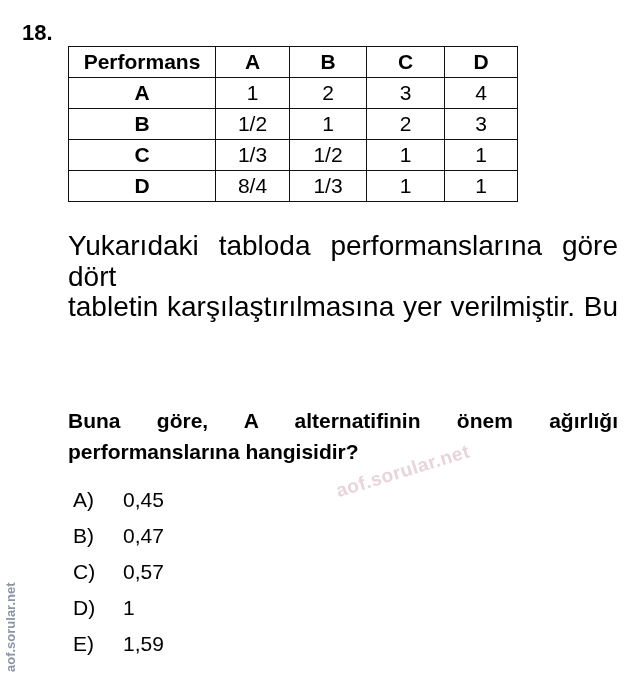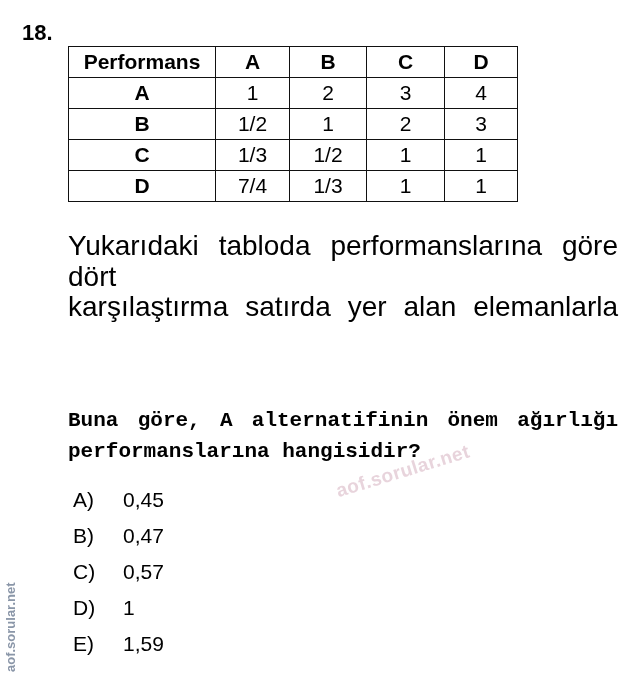--- a/index.html
+++ b/index.html
@@ -7,21 +7,21 @@
     .qnum { position:absolute; left:22px; top:20px; font-size:22px; font-weight:bold;text-align:right; }
     table.perf { position:absolute; left:68px; top:46px; border-collapse:collapse;padding-left:47px; }
     table.perf td, table.perf th { border:1.5px solid #111; height:30px; padding:0; text-align:center; font-size:21px; font-weight:normal; line-height:28px; }
     table.perf th { font-weight:bold; }
     table.perf td.rowhead { font-weight:bold; }
     .c0 { width:146px; } .c1 { width:73px; } .c2 { width:76px; } .c3 { width:77px; } .c4 { width:72px; }
     .para { position:absolute; left:68px; top:231px; width:550px; font-size:28px; line-height:30.5px; text-align:justify; text-align-last:left; }
     .para .line { display:block; text-align:justify; text-align-last:justify; }
     .para .line.last { text-align-last:left; }
     .question { position:absolute; left:68px; top:405px; width:550px; font-size:21px; font-weight:bold; line-height:31px; }
-    .question .line { display:block; text-align:justify; text-align-last:justify;font-family:Liberation Mono, monospace; }
+    .question .line { display:block; text-align:justify; text-align-last:justify; }
     .question .line.last { text-align-last:left; }
     .options { position:absolute; left:73px; top:485px; font-size:21px; }
     .opt { height:36px; line-height:30px; display:flex; }
     .opt .letter { width:50px; }
     .wm-center { position:absolute; left:340px; top:480px; font-size:19px; font-weight:bold; color:#e8d4dc; transform:rotate(-17deg); transform-origin:left bottom; letter-spacing:0.5px; }
     .wm-side { position:absolute; left:3px; top:672px; font-size:13px; font-weight:bold; color:#8a96a8; transform:rotate(-90deg); transform-origin:left top; white-space:nowrap; }
   </style>
 </head>
 <body>
 
@@ -52,31 +52,31 @@
   </tr>
   <tr>
     <td class="rowhead">C</td>
     <td>1/3</td>
     <td>1/2</td>
     <td>1</td>
     <td>1</td>
   </tr>
   <tr>
     <td class="rowhead">D</td>
-    <td>7/4</td>
+    <td>8/4</td>
     <td>1/3</td>
     <td>1</td>
     <td>1</td>
   </tr>
 </tbody>
   </table>
 
 <div class="para">
   <span class="line">Yukarıdaki tabloda performanslarına göre dört</span>
-  <span class="line">karşılaştırma satırda yer alan elemanlarla</span>
+  <span class="line">tabletin karşılaştırılmasına yer verilmiştir. Bu</span>
 </div>
 
 <div class="question">
   <span class="line">Buna göre, A alternatifinin önem ağırlığı</span>
   <span class="line last">performanslarına hangisidir?</span>
 </div>
 
 <div class="wm-center">aof.sorular.net</div>
 
 <div class="options">

